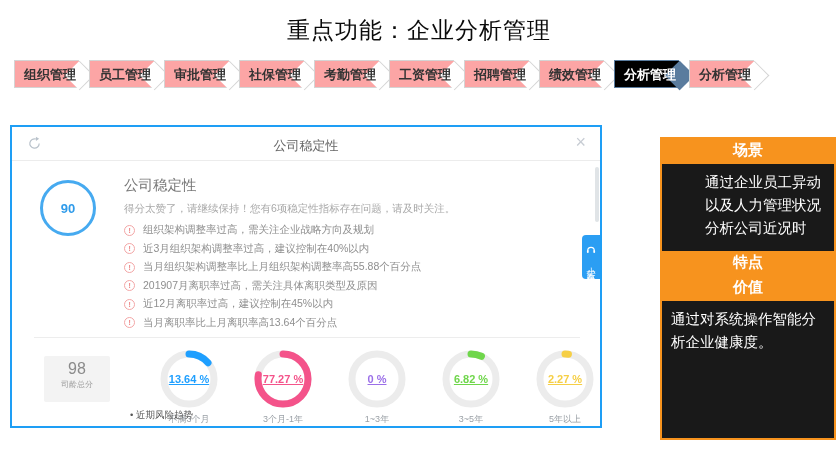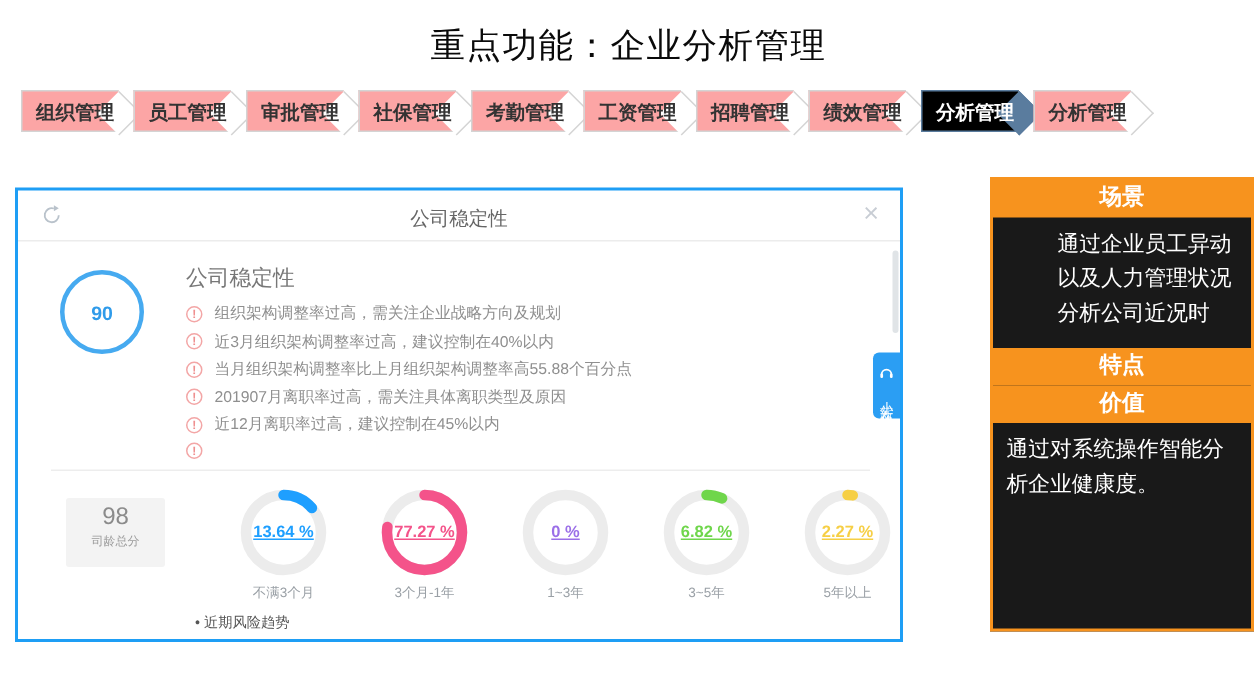--- a/index.html
+++ b/index.html
@@ -76,21 +76,21 @@
 
   .service-tab{
     position:absolute;right:0;top:108px;width:18px;background:#2b9ef3;color:#fff;
     border-radius:4px 0 0 4px;padding:5px 2px 7px;text-align:center;cursor:pointer;
   }
   .service-tab .txt{writing-mode:vertical-rl;font-size:9px;letter-spacing:3px;margin-top:2px;}
   .scroll-thumb{position:absolute;right:1px;top:40px;width:4px;height:55px;background:#e0e4e7;border-radius:2px;}
 
   
   .sidebar{
-    position:absolute;left:660px;top:118px;width:176px;height:303px;
+    position:absolute;left:660px;top:137px;width:176px;height:303px;
     background:#191919;border:2px solid #f7931e;display:flex;flex-direction:column;
   }
   .sb-header{flex:none;background:#f7931e;color:#fff;font-weight:bold;font-size:15px;text-align:center;padding:2px 0 4px;}
   .sb-text{color:#fff;font-size:14.5px;line-height:1.58;padding:7px 9px 0;}
   .sb-block-scene{height:87px;padding-left:43px;}
   .sb-block-feature{height:64px;}
   .sb-block-value{flex:1;}
   .sb-bullet{color:#fff;font-size:14.5px;line-height:1.72;}
   .sb-bullets{padding:5px 9px 0;}
   .sb-bullet::before{content:"· ";}
@@ -123,20 +123,21 @@
     </span>
     <div class="modal-title">公司稳定性</div>
     <span class="close-icon">×</span>
   </div>
 
   <div class="modal-body">
     <div class="score-row">
       <div class="score-circle">90</div>
       <div class="report">
         <div class="report-title">公司稳定性</div>
+        <div class="report-summary">得分太赞了，请继续保持！您有6项稳定性指标存在问题，请及时关注。</div>
         <div class="warning">
             <span class="warn-icon">!</span>
             <span>组织架构调整率过高，需关注企业战略方向及规划</span>
           </div>
         <div class="warning">
             <span class="warn-icon">!</span>
             <span>近3月组织架构调整率过高，建议控制在40%以内</span>
           </div>
         <div class="warning">
             <span class="warn-icon">!</span>
@@ -145,20 +146,21 @@
         <div class="warning">
             <span class="warn-icon">!</span>
             <span>201907月离职率过高，需关注具体离职类型及原因</span>
           </div>
         <div class="warning">
             <span class="warn-icon">!</span>
             <span>近12月离职率过高，建议控制在45%以内</span>
           </div>
         <div class="warning">
             <span class="warn-icon">!</span>
+            <span>当月离职率比上月离职率高13.64个百分点</span>
           </div>
       </div>
     </div>
 
     <div class="donut-section">
       <div class="tenure-box">
         <div class="tenure-value">98</div>
         <div class="tenure-label">司龄总分</div>
       </div>
 

